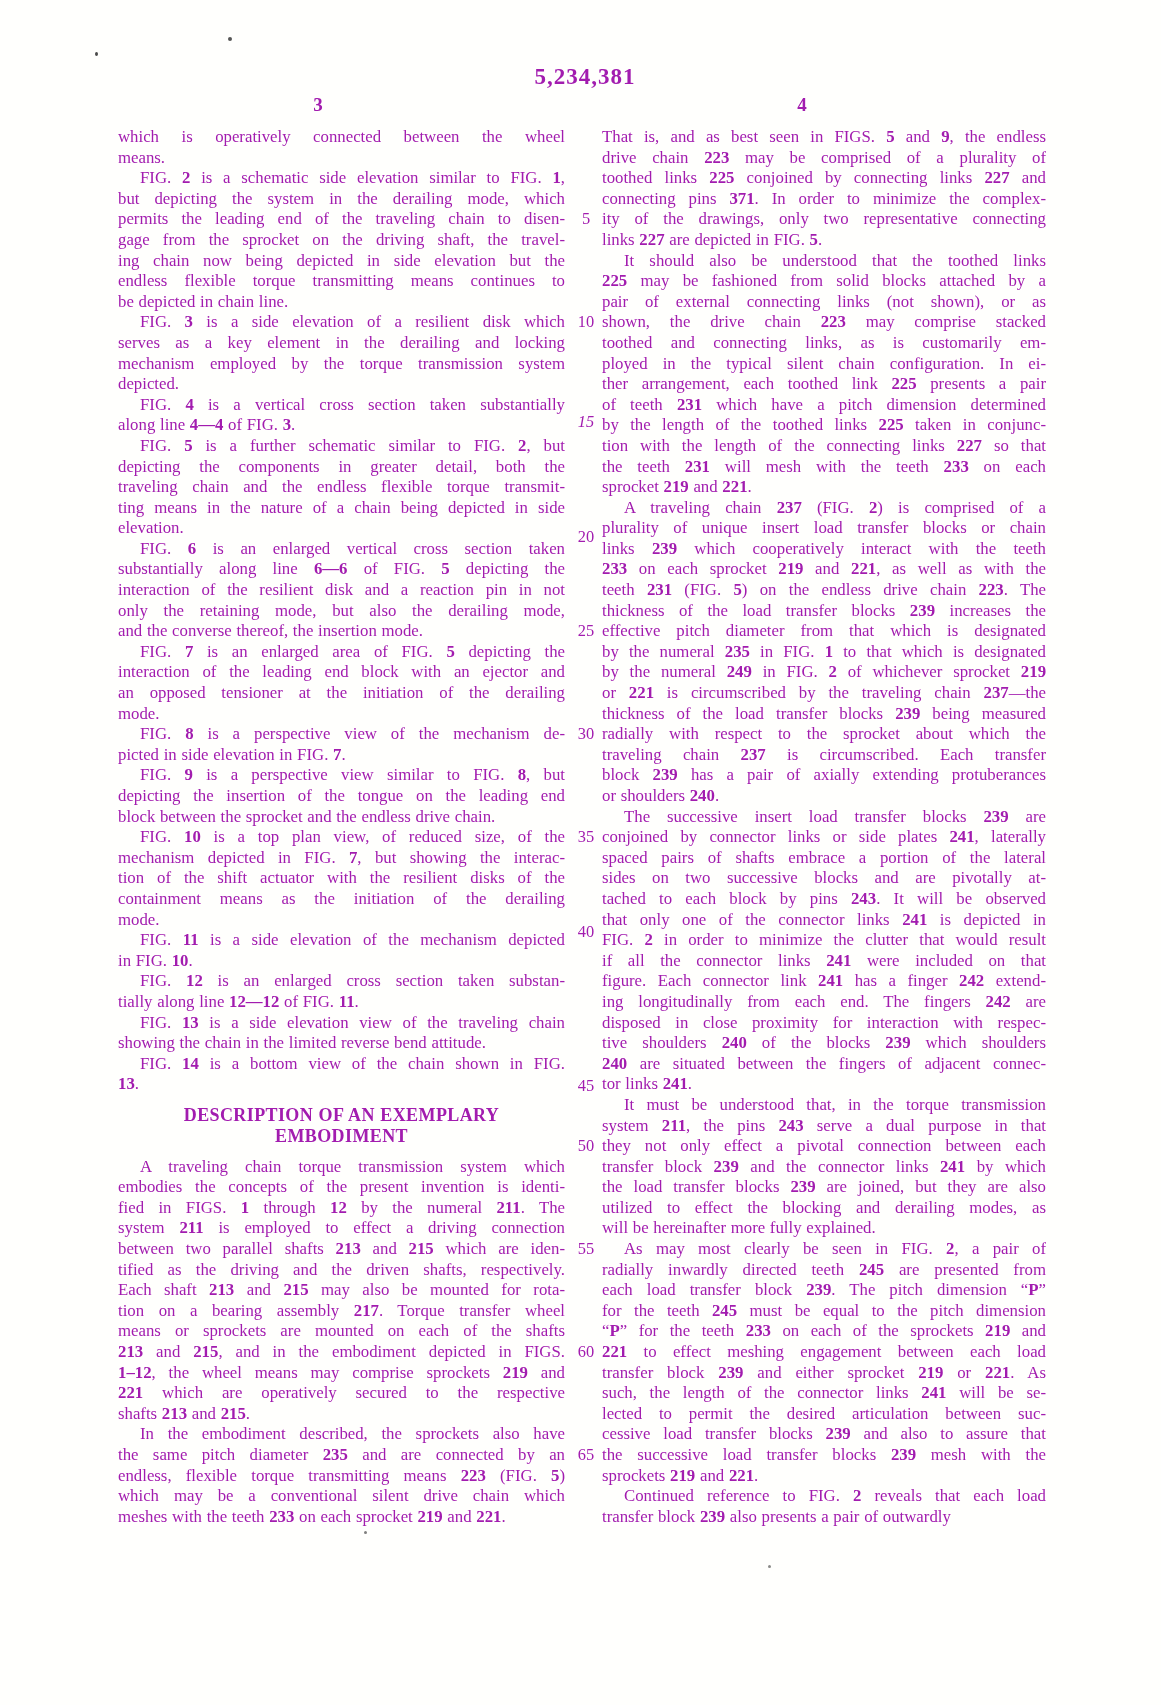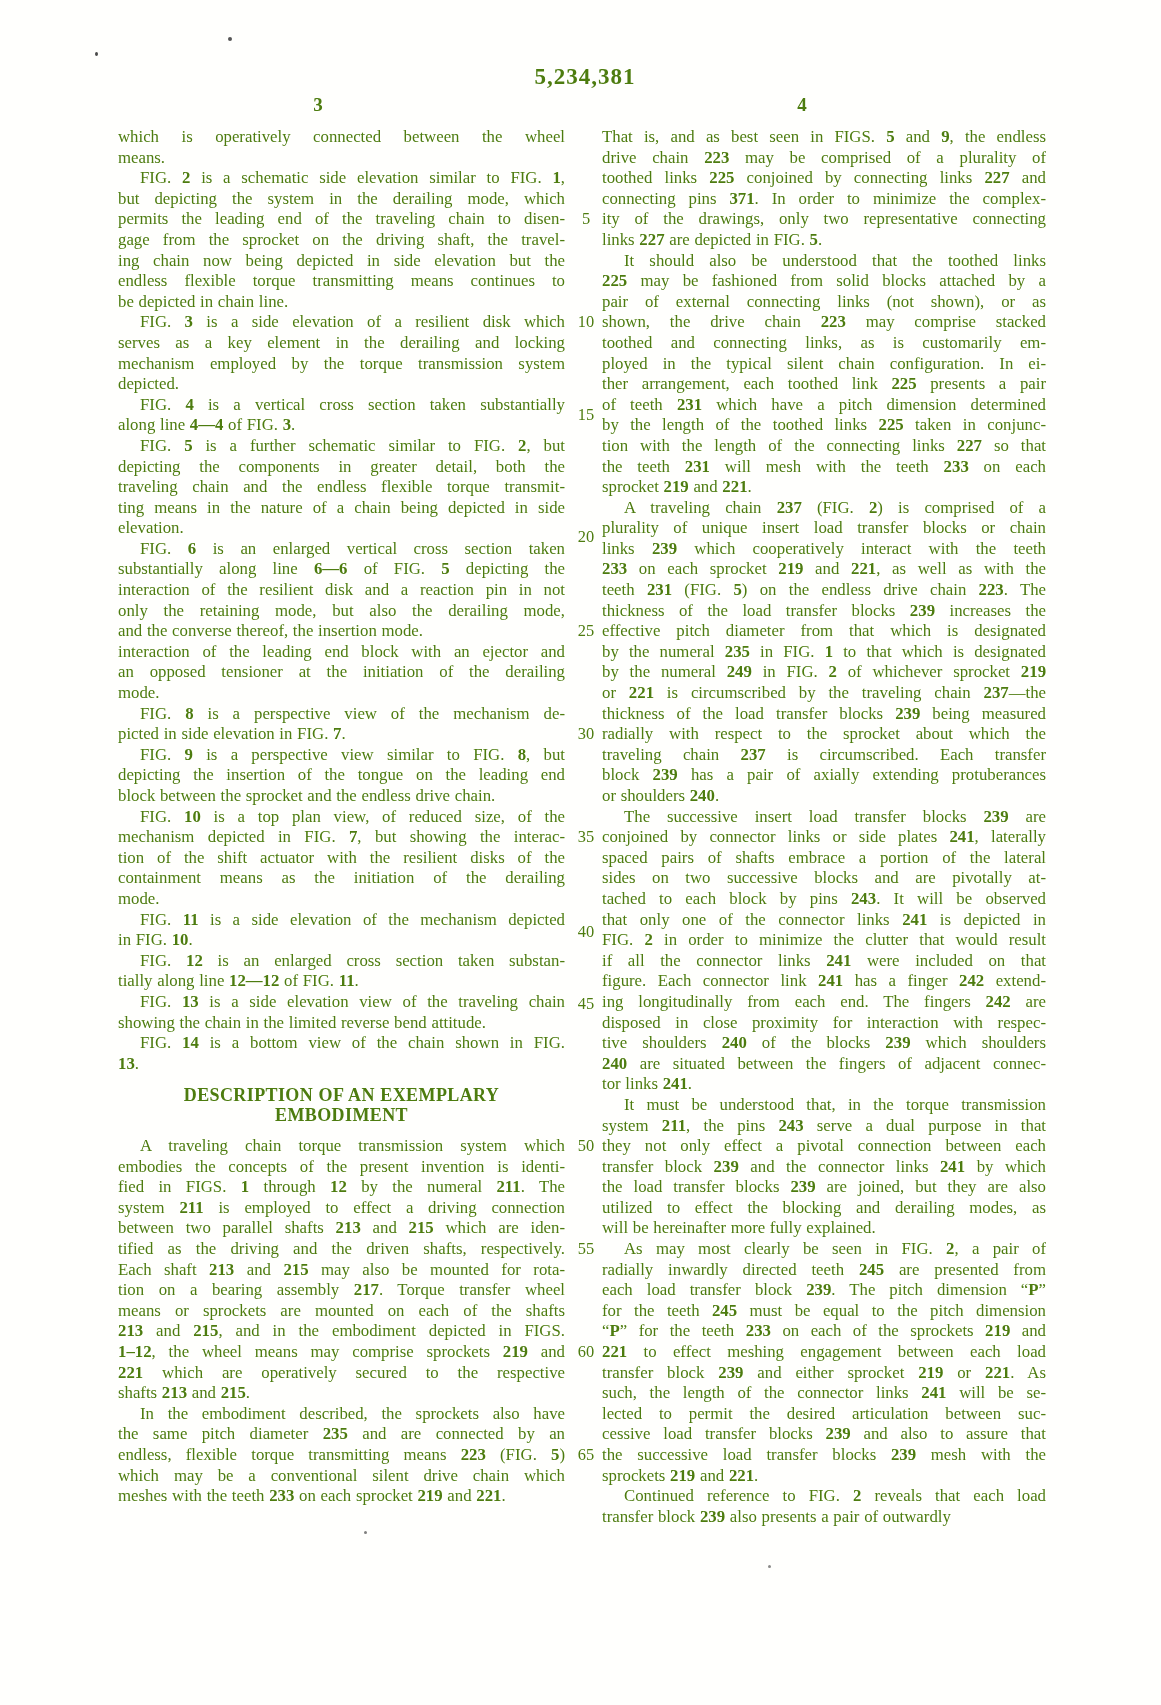--- a/index.html
+++ b/index.html
@@ -2,21 +2,21 @@
 <html><head>
 <meta charset="utf-8">
 <style>
   html,body{margin:0;padding:0;background:#e8e8e8;}
   .page{
     position:relative;
     width:1161px;height:1705px;
     margin:0 auto;
     background:#fffffd;
     font-family:"Liberation Serif", serif;
-    color:#4d7c0f;
+    color:#a21caf;
     overflow:hidden;
   }
   .patent-number{
     position:absolute;top:64px;left:345px;width:480px;
     text-align:center;font-size:23px;font-weight:700;letter-spacing:1px;
   }
   .col-num{position:absolute;top:94px;font-size:19px;font-weight:700;}
   .col-num.left{left:118px;width:400px;text-align:center;}
   .col-num.right{left:602px;width:400px;text-align:center;}
   .column{
@@ -99,20 +99,21 @@
         <div class="tline last">elevation.</div>
       </div>
       <div class="para">
         <div class="tline first">FIG. <b>6</b> is an enlarged vertical cross section taken</div>
         <div class="tline">substantially along line <b>6—6</b> of FIG. <b>5</b> depicting the</div>
         <div class="tline">interaction of the resilient disk and a reaction pin in not</div>
         <div class="tline">only the retaining mode, but also the derailing mode,</div>
         <div class="tline last">and the converse thereof, the insertion mode.</div>
       </div>
       <div class="para">
+        <div class="tline first">FIG. <b>7</b> is an enlarged area of FIG. <b>5</b> depicting the</div>
         <div class="tline">interaction of the leading end block with an ejector and</div>
         <div class="tline">an opposed tensioner at the initiation of the derailing</div>
         <div class="tline last">mode.</div>
       </div>
       <div class="para">
         <div class="tline first">FIG. <b>8</b> is a perspective view of the mechanism de-</div>
         <div class="tline last">picted in side elevation in FIG. <b>7</b>.</div>
       </div>
       <div class="para">
         <div class="tline first">FIG. <b>9</b> is a perspective view similar to FIG. <b>8</b>, but</div>
@@ -166,27 +167,27 @@
         <div class="tline">the same pitch diameter <b>235</b> and are connected by an</div>
         <div class="tline">endless, flexible torque transmitting means <b>223</b> (FIG. <b>5</b>)</div>
         <div class="tline">which may be a conventional silent drive chain which</div>
         <div class="tline last">meshes with the teeth <b>233</b> on each sprocket <b>219</b> and <b>221</b>.</div>
       </div>
     </div>
 
   <div class="gutter">
       <div class="line-number" style="top: 82.4px;">5</div>
       <div class="line-number" style="top: 185.4px;">10</div>
-      <div class="line-number" style="top: 278px;">15</div>
+      <div class="line-number" style="top: 285px; font-style: italic;">15</div>
       <div class="line-number" style="top: 391.4px; margin-top: 9px;">20</div>
       <div class="line-number" style="top: 494.4px;">25</div>
       <div class="line-number" style="top: 597.4px;">30</div>
       <div class="line-number" style="top: 700.4px;">35</div>
       <div class="line-number" style="top: 795px;">40</div>
-      <div class="line-number" style="top: 867px;">45</div>
+      <div class="line-number" style="top: 949px;">45</div>
       <div class="line-number" style="top: 1009.4px;">50</div>
       <div class="line-number" style="top: 1112.4px;">55</div>
       <div class="line-number" style="top: 1215.4px;">60</div>
       <div class="line-number" style="top: 1318.4px;">65</div>
     </div>
 
   <div class="column right">
       <div class="para">
         <div class="tline">That is, and as best seen in FIGS. <b>5</b> and <b>9</b>, the endless</div>
         <div class="tline">drive chain <b>223</b> may be comprised of a plurality of</div>

